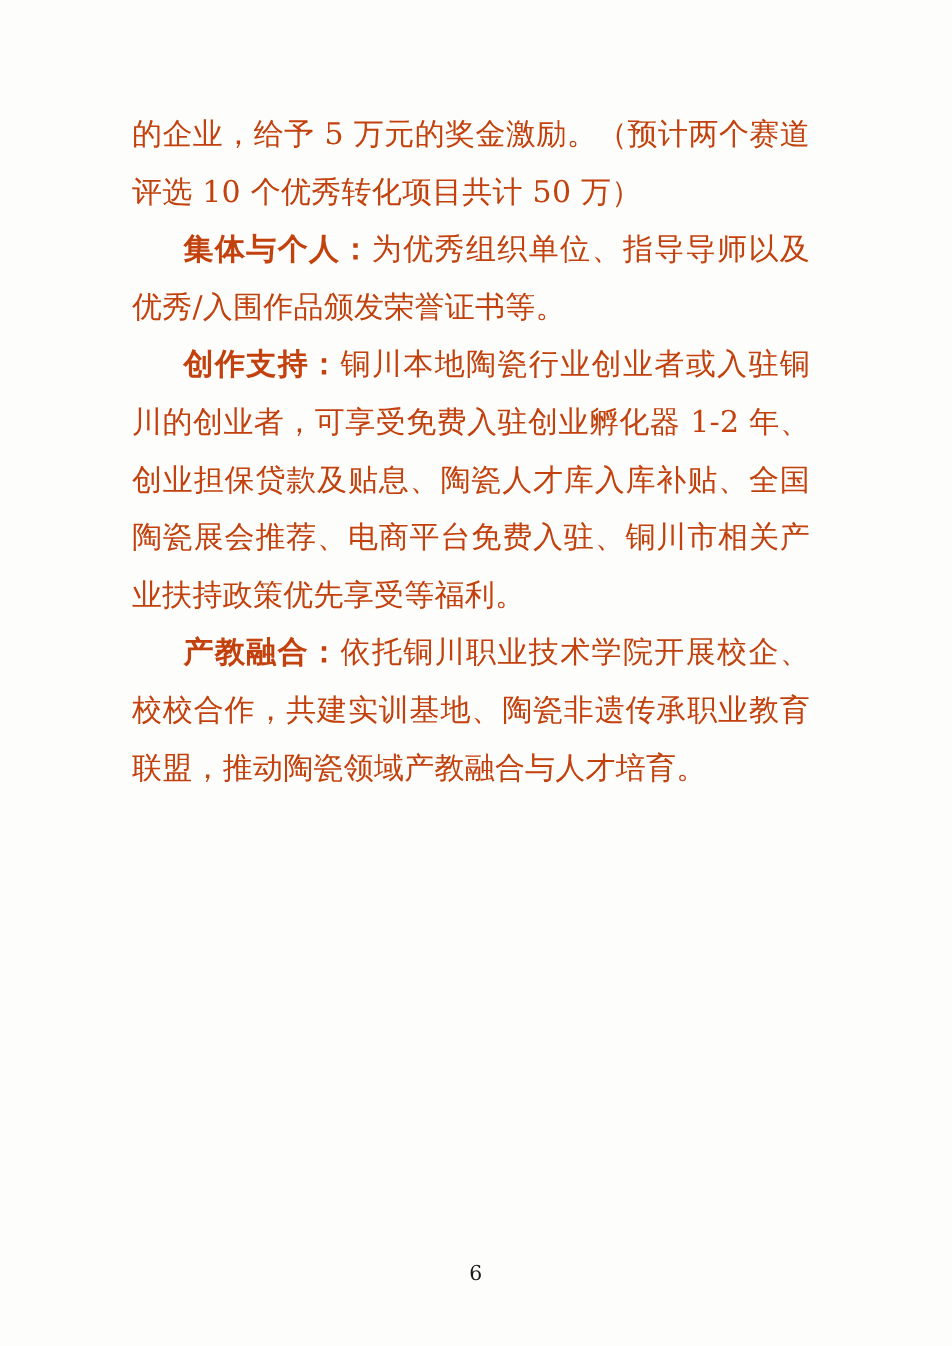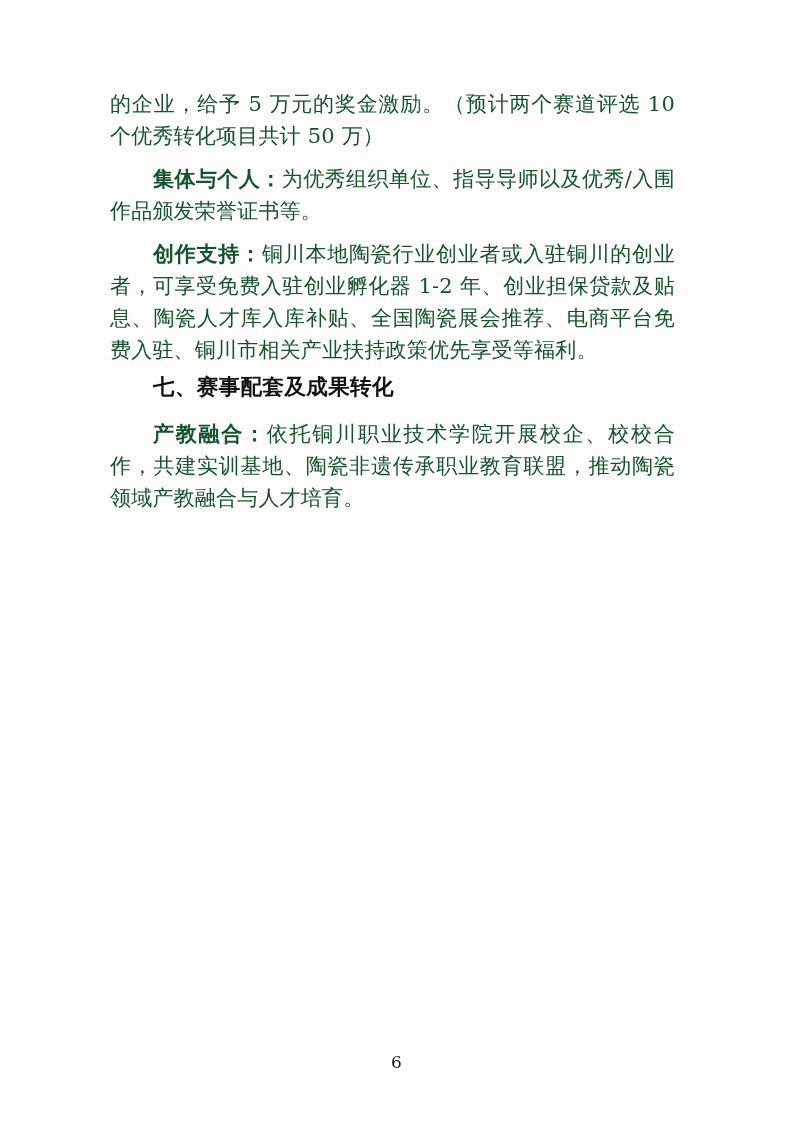--- a/index.html
+++ b/index.html
@@ -23,31 +23,30 @@
     height: 1122px;
     background: #fdfdfc;
   }
   .content {
     position: absolute;
     left: 110px;
     top: 88px;
     width: 565px;
   }
   .para {
-    font-size: 21px;
-    line-height: 32px;
+    font-size: 25px;
+    line-height: 48px;
     text-align: justify;
     text-justify: inter-ideograph;
     margin: 0 0 0 0;
     letter-spacing: 0.2px;
-    color: #14532d;
+    color: #c2410c;
   }
   .indent {
     text-indent: 43px;
-    margin-top: 11px;
   }
   .lead {
     font-weight: bold;
   }
   .heading {
     font-size: 21.5px;
     line-height: 41px;
     font-weight: bold;
     text-indent: 43px;
     margin: 0;
@@ -70,21 +69,20 @@
 
 <div class="page">
   <div class="content">
 
     <p class="para">的企业，给予 5 万元的奖金激励。（预计两个赛道评选 10 个优秀转化项目共计 50 万）</p>
 
     <p class="para indent"><span class="lead">集体与个人：</span><span>为优秀组织单位、指导导师以及优秀/入围作品颁发荣誉证书等。</span></p>
 
     <p class="para indent"><span class="lead">创作支持：</span><span>铜川本地陶瓷行业创业者或入驻铜川的创业者，可享受免费入驻创业孵化器 1-2 年、创业担保贷款及贴息、陶瓷人才库入库补贴、全国陶瓷展会推荐、电商平台免费入驻、铜川市相关产业扶持政策优先享受等福利。</span></p>
 
-    <p class="heading">七、赛事配套及成果转化</p>
 
 
 
     <p class="para indent"><span class="lead">产教融合：</span><span>依托铜川职业技术学院开展校企、校校合作，共建实训基地、陶瓷非遗传承职业教育联盟，推动陶瓷领域产教融合与人才培育。</span></p>
 
 
 
 
   </div>
 

